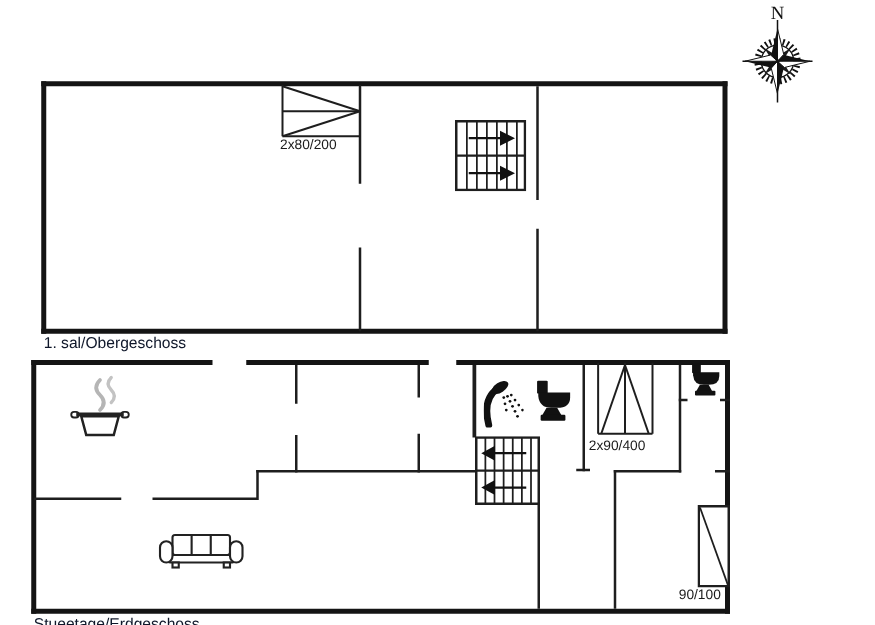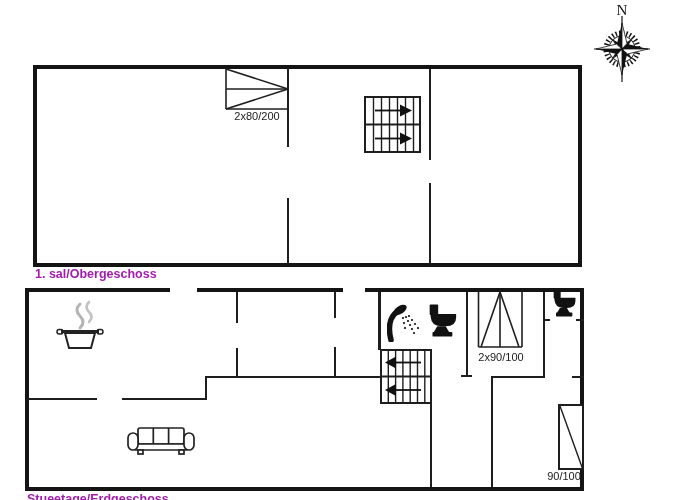--- a/index.html
+++ b/index.html
@@ -4,22 +4,22 @@
 <style>
   html,body{margin:0;padding:0;}
   body{
     width:700px;height:500px;overflow:hidden;background:#ffffff;
     font-family:"Liberation Sans","DejaVu Sans",sans-serif;color:#1a1a1a;
     position:relative;
   }
   #plan{position:absolute;left:0;top:0;width:700px;height:500px;}
   .w{position:absolute;background:#141414;}
   .wt{position:absolute;background:#1e1e1e;}
-  .lbl{position:absolute;font-size:12.5px;color:#a21caf;white-space:nowrap;font-weight:bold;}
-  .dim{position:absolute;font-size:11px;color:#1a1a1a;text-align:center;white-space:nowrap;}
+  .lbl{position:absolute;font-size:12.5px;color:#0f172a;white-space:nowrap;}
+  .dim{position:absolute;font-size:11px;color:#1a1a1a;text-align:left;white-space:nowrap;}
   svg{position:absolute;display:block;}
   .northtxt{font-family:"Liberation Serif","DejaVu Serif",serif;font-size:15px;fill:#111;}
 </style>
 </head>
 <body>
 
 <div id="plan">
 
   <div class="w" style="left:33px;top:65px;width:549px;height:4px"></div>
   <div class="w" style="left:33px;top:263px;width:549px;height:4px"></div>
@@ -143,21 +143,21 @@
   <svg style="left:476px;top:290px" width="49" height="60" viewBox="0 0 49 60">
     <g stroke="#1e1e1e" stroke-width="1.6" fill="none">
       <line x1="2.5" y1="0" x2="2.5" y2="57"></line>
       <line x1="24" y1="0" x2="24" y2="57"></line>
       <line x1="46" y1="0" x2="46" y2="57"></line>
       <line x1="2.5" y1="57" x2="46" y2="57"></line>
       <line x1="5" y1="57" x2="24" y2="2"></line>
       <line x1="24" y1="2" x2="43" y2="57"></line>
     </g>
   </svg>
-  <div class="dim" style="left:471px;top:351px;width:60px">2x90/100</div>
+  <div class="dim" style="left:471px;top:351px;width:60px">2x90/400</div>
 
   <svg style="left:56px;top:300px" width="48" height="50" viewBox="0 0 48 50">
     <path d="M24 4 q-6 6 0 12 q6 6 0 12" stroke="#b5b5b5" stroke-width="3" fill="none" stroke-linecap="round"></path>
     <path d="M33 2 q-5 5 0 10 q5 5 0 10" stroke="#c3c3c3" stroke-width="2.6" fill="none" stroke-linecap="round"></path>
     <path d="M9 33 L39 33 L35 48 L13 48 Z" fill="#fff" stroke="#222" stroke-width="2"></path>
     <rect x="1" y="29.5" width="6" height="4.5" rx="2.2" fill="#fff" stroke="#222" stroke-width="1.5"></rect>
     <rect x="41" y="29.5" width="6" height="4.5" rx="2.2" fill="#fff" stroke="#222" stroke-width="1.5"></rect>
     <line x1="5" y1="31.5" x2="43" y2="31.5" stroke="#222" stroke-width="3"></line>
   </svg>
 

